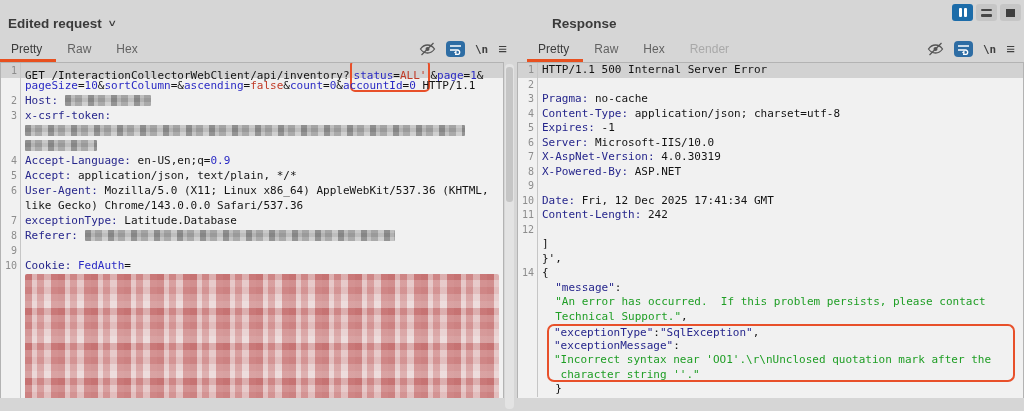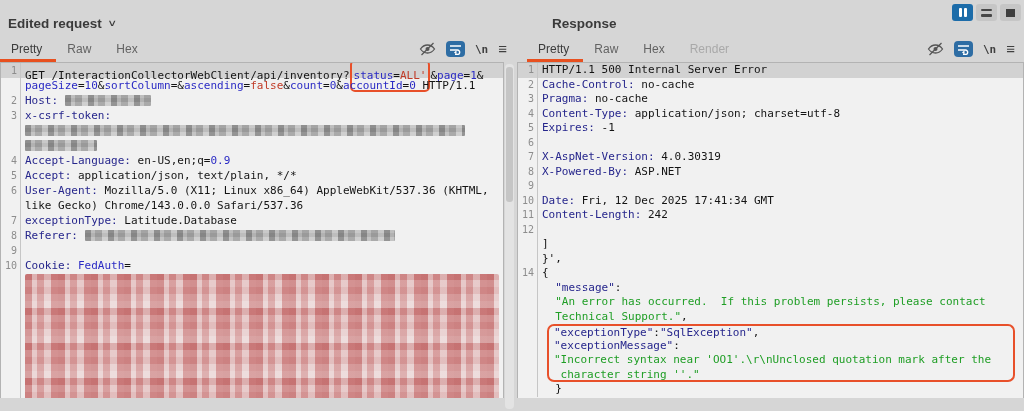--- a/index.html
+++ b/index.html
@@ -174,25 +174,25 @@
             <path d="M7.5 8.3 5 10.4l2.5 2.1z" fill="#fff" transform="translate(0,-2)"></path>
           </svg>
       </span>
       <span class="tool nl-glyph">\n</span>
       <span class="tool menu-glyph">≡</span>
     </div>
   </div>
   <div class="editor">
     <div id="resp-lines">
         <div class="row sel"><span class="ln">1</span><div class="code"><span class="c-k">HTTP/1.1 500 Internal Server Error</span></div></div>
-        <div class="row"><span class="ln">2</span><div class="code"><span class="c-h">Cache-Control:</span><span class="c-k"> no-cache</span></div></div>
+        <div class="row"><span class="ln">2</span></div>
         <div class="row"><span class="ln">3</span><div class="code"><span class="c-h">Pragma:</span><span class="c-k"> no-cache</span></div></div>
         <div class="row"><span class="ln">4</span><div class="code"><span class="c-h">Content-Type:</span><span class="c-k"> application/json; charset=utf-8</span></div></div>
         <div class="row"><span class="ln">5</span><div class="code"><span class="c-h">Expires:</span><span class="c-k"> -1</span></div></div>
-        <div class="row"><span class="ln">6</span></div>
+        <div class="row"><span class="ln">6</span><div class="code"><span class="c-h">Server:</span><span class="c-k"> Microsoft-IIS/10.0</span></div></div>
         <div class="row"><span class="ln">7</span><div class="code"><span class="c-h">X-AspNet-Version:</span><span class="c-k"> 4.0.30319</span></div></div>
         <div class="row"><span class="ln">8</span><div class="code"><span class="c-h">X-Powered-By:</span><span class="c-k"> ASP.NET</span></div></div>
         <div class="row"><span class="ln">9</span></div>
         <div class="row"><span class="ln">10</span><div class="code"><span class="c-h">Date:</span><span class="c-k"> Fri, 12 Dec 2025 17:41:34 GMT</span></div></div>
         <div class="row"><span class="ln">11</span><div class="code"><span class="c-h">Content-Length:</span><span class="c-k"> 242</span></div></div>
         <div class="row"><span class="ln">12</span><div class="code"></div></div>
         <div class="row"><span class="ln"></span><div class="code"><span class="c-k">]</span></div></div>
         <div class="row"><span class="ln"></span><div class="code"><span class="c-k">}',</span></div></div>
         <div class="row"><span class="ln">14</span><div class="code"><span class="c-k">{</span></div></div>
         <div class="row"><span class="ln"></span><div class="code"><span class="c-k">  </span><span class="c-h">"message"</span><span class="c-k">:</span></div></div>

